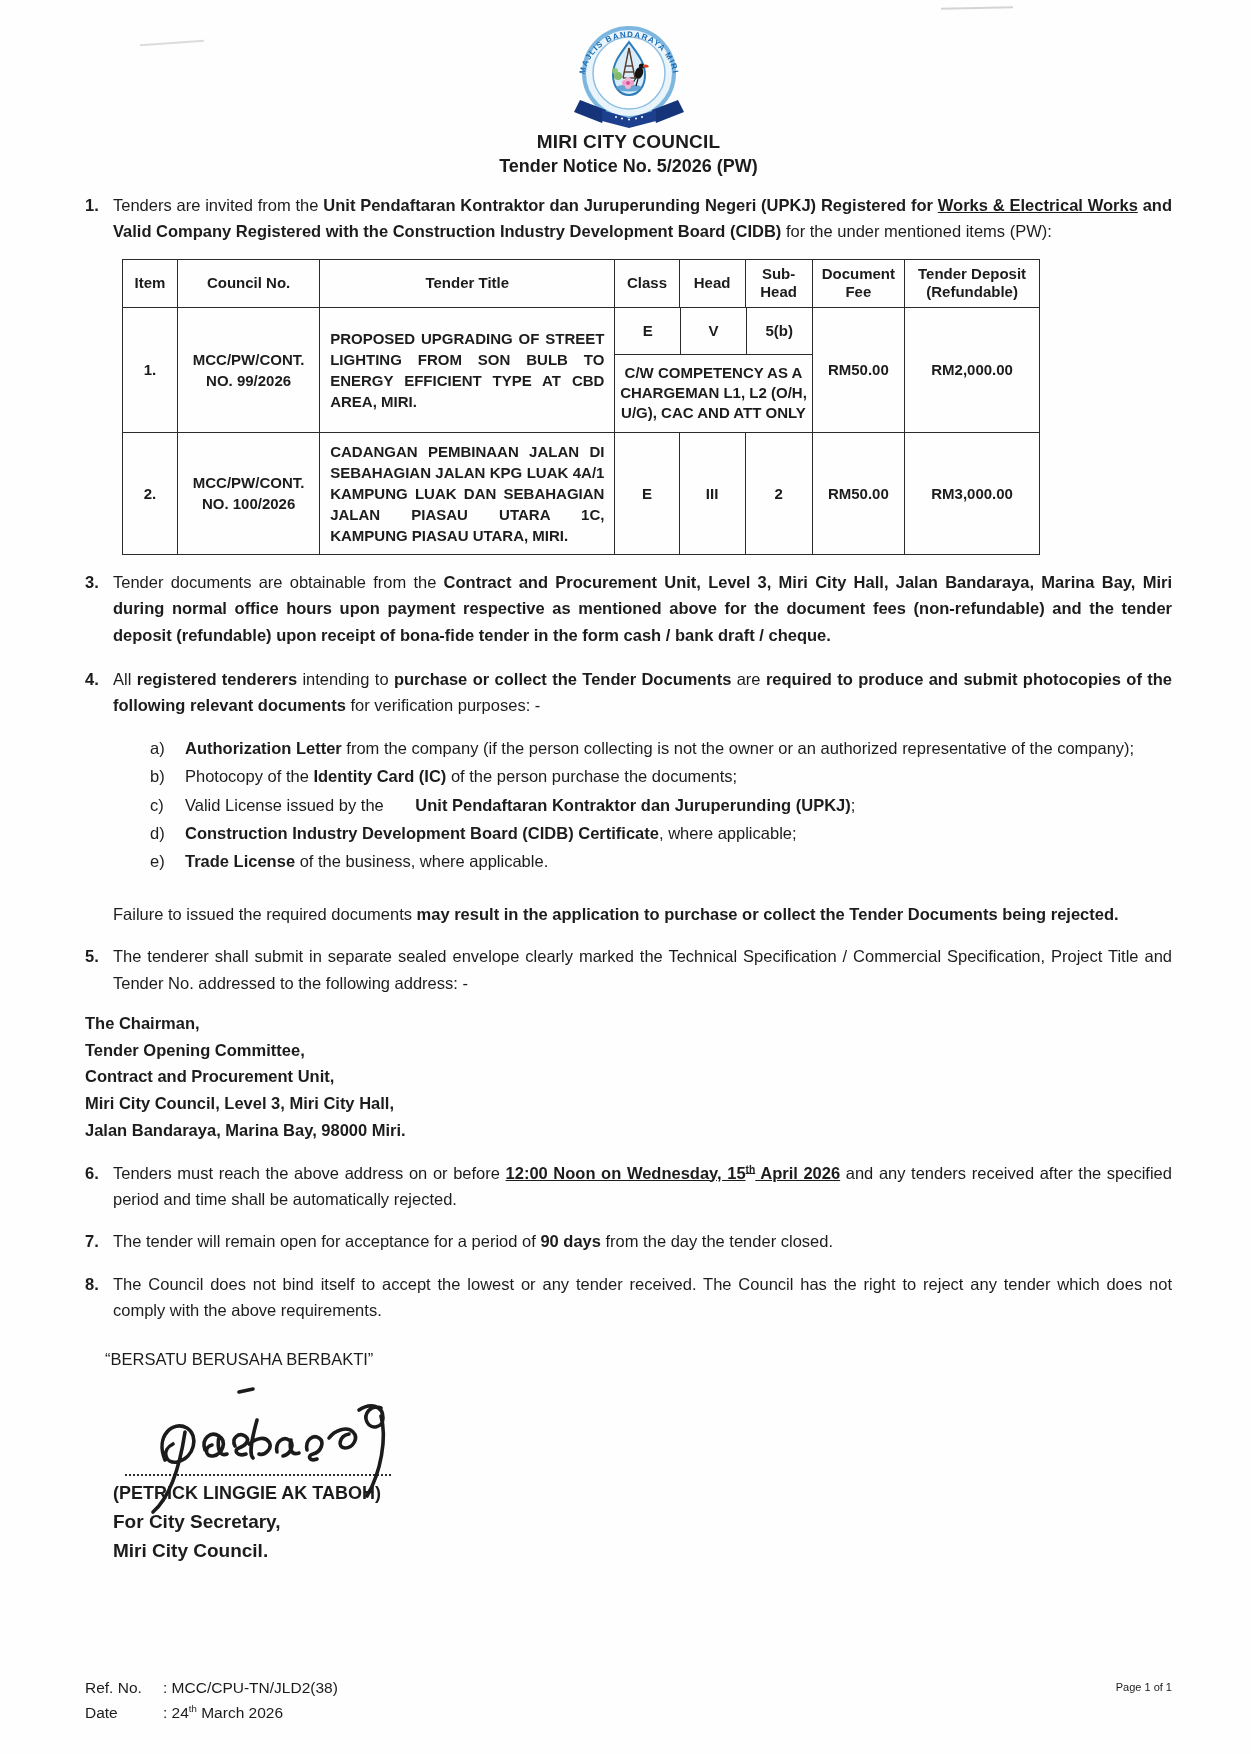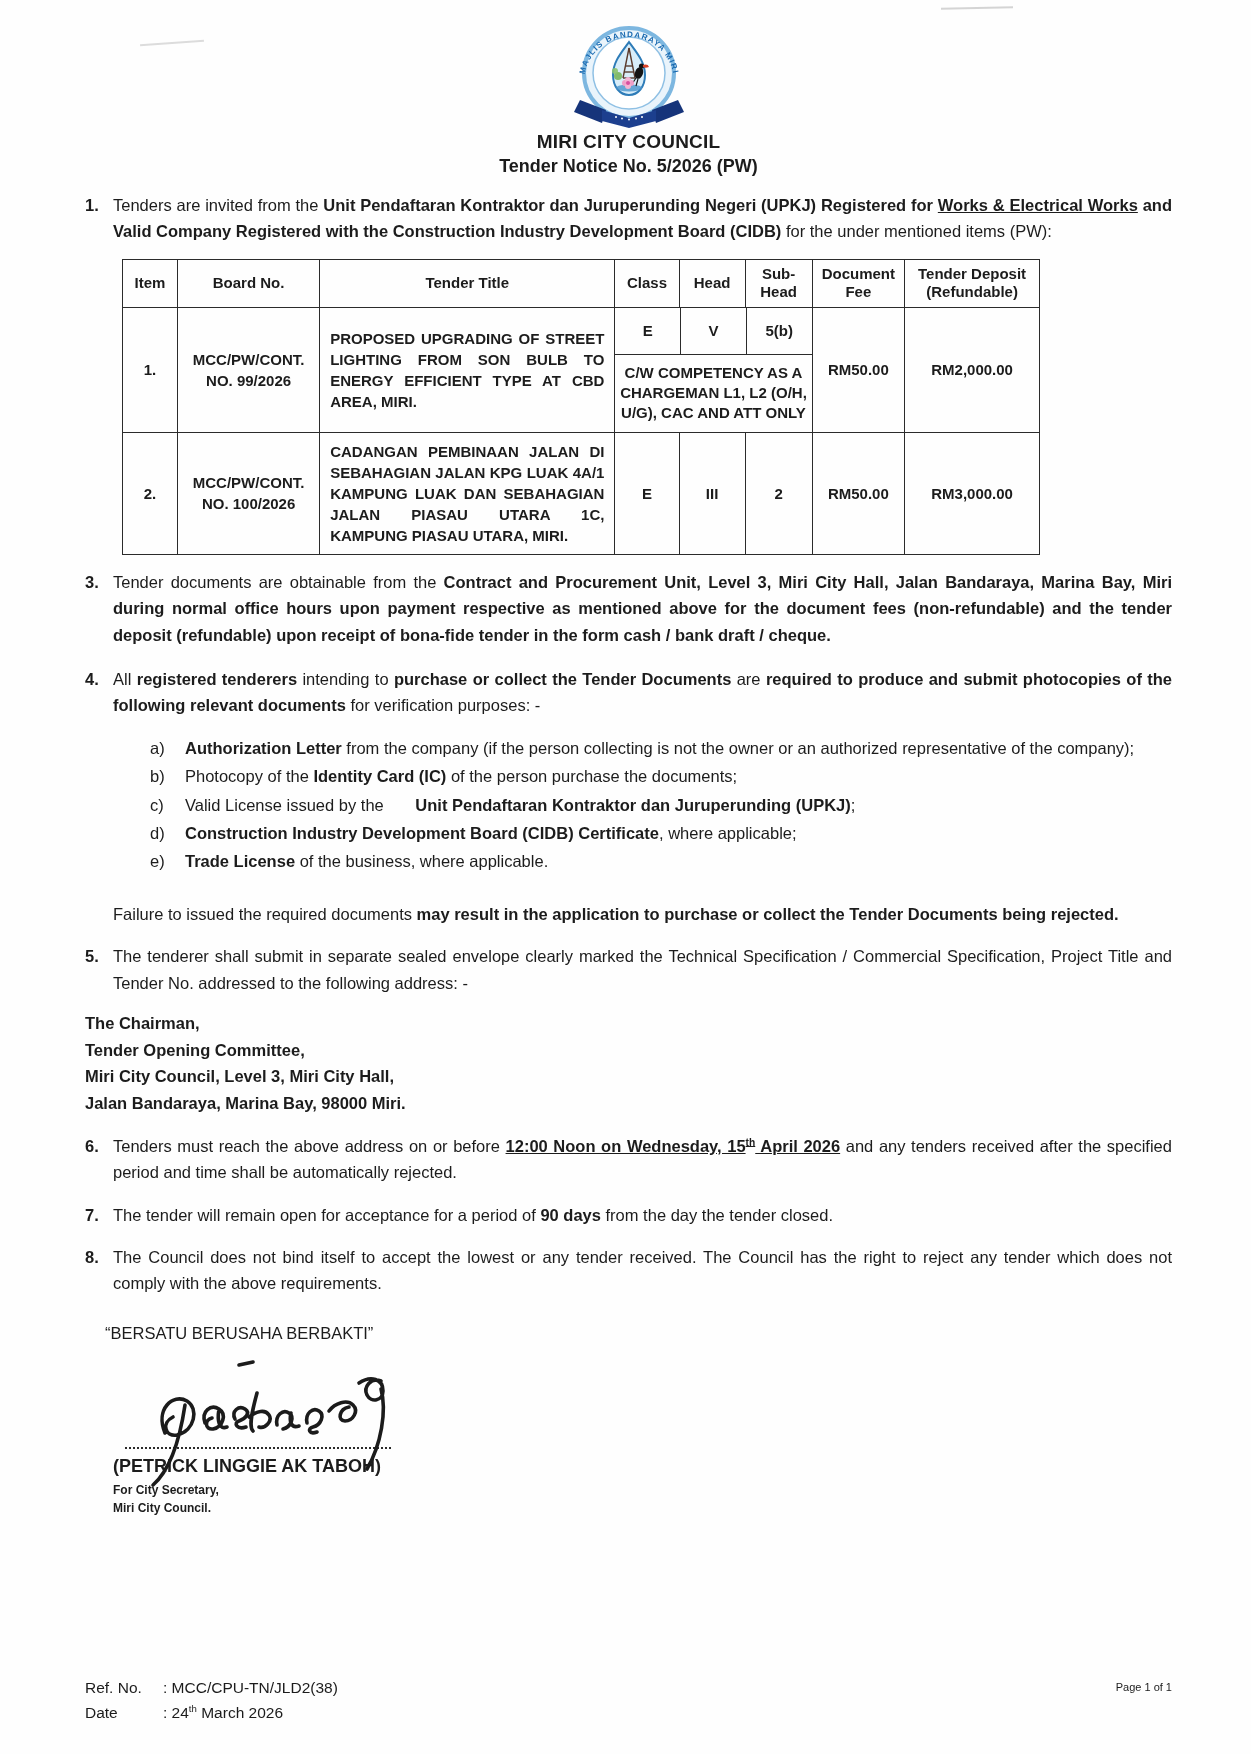--- a/index.html
+++ b/index.html
@@ -51,21 +51,21 @@
   
   .address{margin-top:14px;text-align:left;font-weight:700;line-height:1.62;}
   
   .motto{margin:24px 0 0 20px;font-weight:400;line-height:1.5;}
   .motto .m2{font-style:italic;}
   
   .sig-block{position:relative;margin:6px 0 0 28px;padding-top:96px;width:420px;}
   .sig-scrawl{position:absolute;left:6px;top:8px;}
   .dotline{width:266px;margin-left:12px;border-bottom:2.5px dotted #2a2a2a;height:0;}
   .sig-name{font-weight:700;font-size:18px;margin-top:3px;}
-  .sig-role{font-weight:700;font-size:12px;line-height:1.5;}
+  .sig-role{font-weight:700;font-size:19px;line-height:1.5;}
   
   .footer{margin-top:auto;display:flex;align-items:flex-start;}
   .refblock{font-size:15.5px;line-height:1.65;}
   .refrow{display:flex;}
   .flabel{width:78px;}
   .pagelabel{margin-left:auto;font-size:11px;padding-top:4px;}
 </style>
 </head>
 <body>
 
@@ -144,21 +144,21 @@
         <col style="width:32.2%">
         <col style="width:7%">
       <col style="width:7.2%">
         <col style="width:7.3%">
         <col style="width:10.1%">
         <col style="width:14.7%">
     </colgroup>
     <tbody>
         <tr class="hd">
       <th>Item</th>
-      <th>Board No.</th>
+      <th>Council No.</th>
       <th>Tender Title</th>
       <th>Class</th>
       <th>Head</th>
       <th>Sub-Head</th>
       <th>Document Fee</th>
       <th>Tender Deposit (Refundable)</th>
     </tr>
     <tr class="r1">
       <td>1.</td>
       <td>MCC/PW/CONT. NO. 99/2026</td>
@@ -223,20 +223,21 @@
   <div class="plain-para"><span>Failure to issued the required documents </span><span style="font-weight: 700;">may result in the application to purchase or collect the Tender Documents being rejected.</span></div>
 
   <div class="para" style="margin-top:16px;">
     <span class="num">5.</span>
     <div class="pbody"><span>The tenderer shall submit in separate sealed envelope clearly marked the Technical Specification / Commercial Specification, Project Title and Tender No. addressed to the following address: -</span></div>
   </div>
 
   <div class="address">
     <div>The Chairman,</div>
     <div>Tender Opening Committee,</div>
+    <div>Contract and Procurement Unit,</div>
     <div>Miri City Council, Level 3, Miri City Hall,</div>
     <div>Jalan Bandaraya, Marina Bay, 98000 Miri.</div>
   </div>
 
   <div class="para" style="margin-top:16px;">
     <span class="num">6.</span>
     <div class="pbody"><span>Tenders must reach the above address on or before </span><span style="font-weight: 700; text-decoration: underline;">12:00 Noon on Wednesday, 15</span><sup style="font-weight: 700; text-decoration: underline;">th</sup><span style="font-weight: 700; text-decoration: underline;"> April 2026</span><span> and any tenders received after the specified period and time shall be automatically rejected.</span></div>
   </div>
 
   <div class="para" style="margin-top:16px;">

